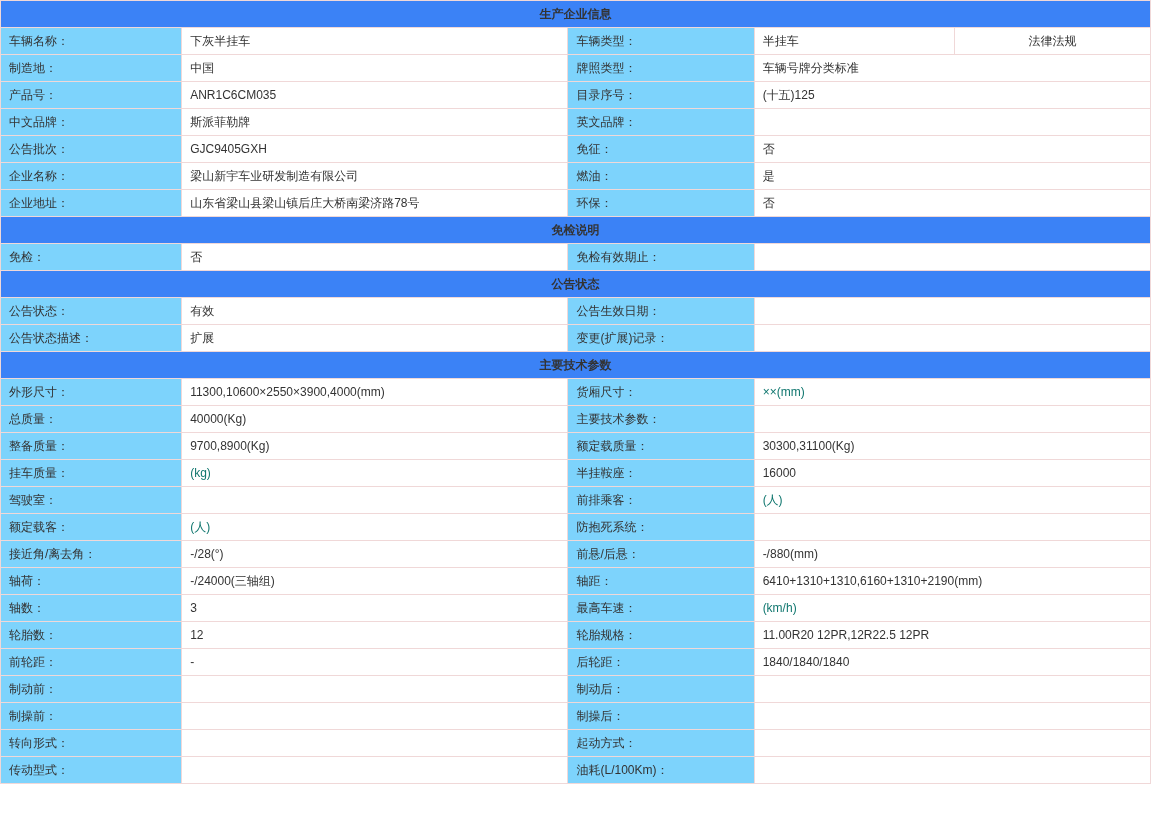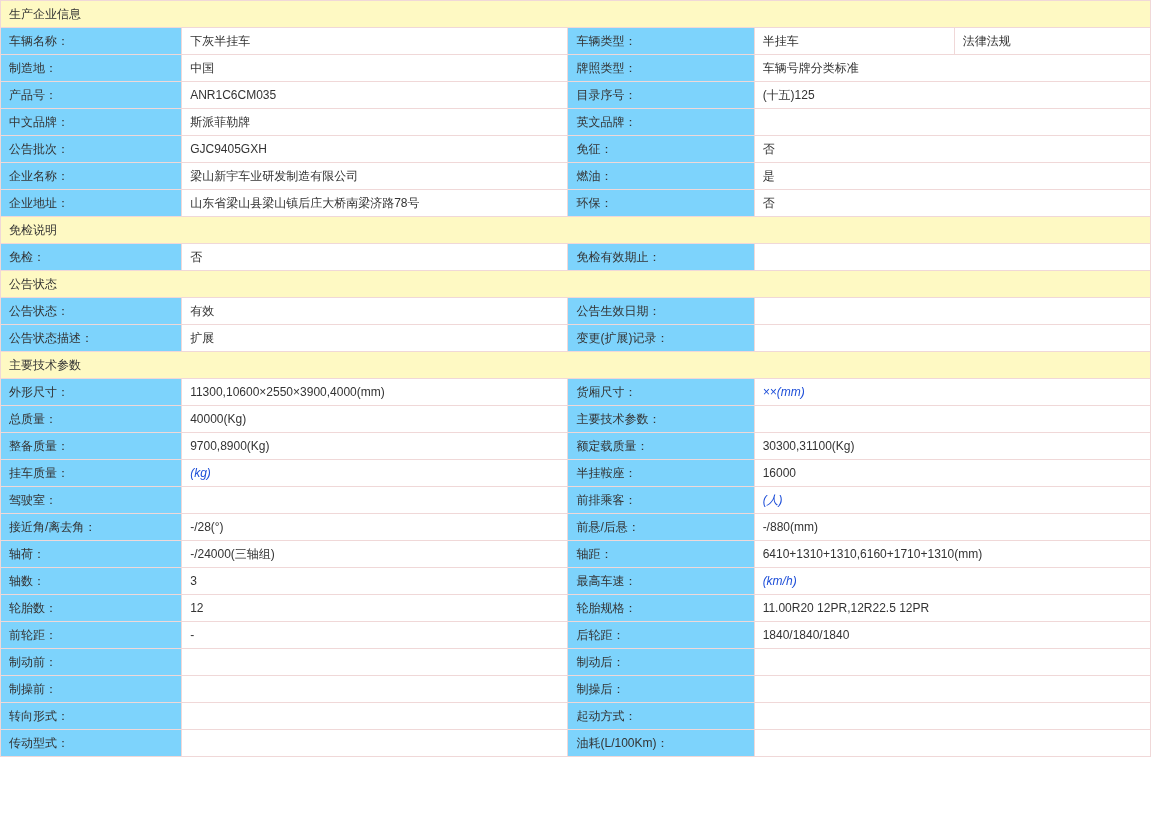--- a/index.html
+++ b/index.html
@@ -23,43 +23,43 @@
     border: 1px solid #f0d8d8;
     padding: 0 8px;
     height: 26px;
     vertical-align: middle;
     font-size: 12px;
     color: #333333;
     overflow: hidden;
     white-space: nowrap;
   }
   td.section {
-    background: #fef9c3;
+    background: #3b82f6;
     color: #c0392b;
-    font-weight: normal;
+    font-weight: bold;
     height: 24px;
     padding-left: 6px;
     font-size: 12.5px;
+    text-align: center;
   }
   td.label {
     width: 180px;
     background: #7dd3fc;
     color: #333333;
     padding-left: 6px;
   }
   td.value {
     background: #ffffff;
     color: #444444;
   }
   td.value.muted {
-    color: #1d4ed8;
-    font-style: italic;
+    color: #0f766e;
   }
   td.extra {
-    text-align: left;
+    text-align: center;
     padding-right: 10px;
     color: #333333;
     margin-left: 32px;
   }
   .col-l1 { width: 181px; }
   .col-v1 { width: 386px; }
   .col-l2 { width: 186px; }
   .col-v2 { width: 200px; }
   .col-x  { width: 196px; }
 </style>
@@ -178,30 +178,36 @@
       <td class="label">半挂鞍座：</td>
       <td class="value" colspan="2">16000</td>
     </tr>
     <tr>
       <td class="label">驾驶室：</td>
       <td class="value"></td>
       <td class="label">前排乘客：</td>
       <td class="value muted" colspan="2">(人)</td>
     </tr>
     <tr>
+      <td class="label">额定载客：</td>
+      <td class="value muted">(人)</td>
+      <td class="label">防抱死系统：</td>
+      <td class="value" colspan="2"></td>
+    </tr>
+    <tr>
       <td class="label">接近角/离去角：</td>
       <td class="value">-/28(°)</td>
       <td class="label">前悬/后悬：</td>
       <td class="value" colspan="2">-/880(mm)</td>
     </tr>
     <tr>
       <td class="label">轴荷：</td>
       <td class="value">-/24000(三轴组)</td>
       <td class="label">轴距：</td>
-      <td class="value" colspan="2">6410+1310+1310,6160+1710+1310(mm)</td>
+      <td class="value" colspan="2">6410+1310+1310,6160+1310+2190(mm)</td>
     </tr>
     <tr>
       <td class="label">轴数：</td>
       <td class="value">3</td>
       <td class="label">最高车速：</td>
       <td class="value muted" colspan="2">(km/h)</td>
     </tr>
     <tr>
       <td class="label">轮胎数：</td>
       <td class="value">12</td>

